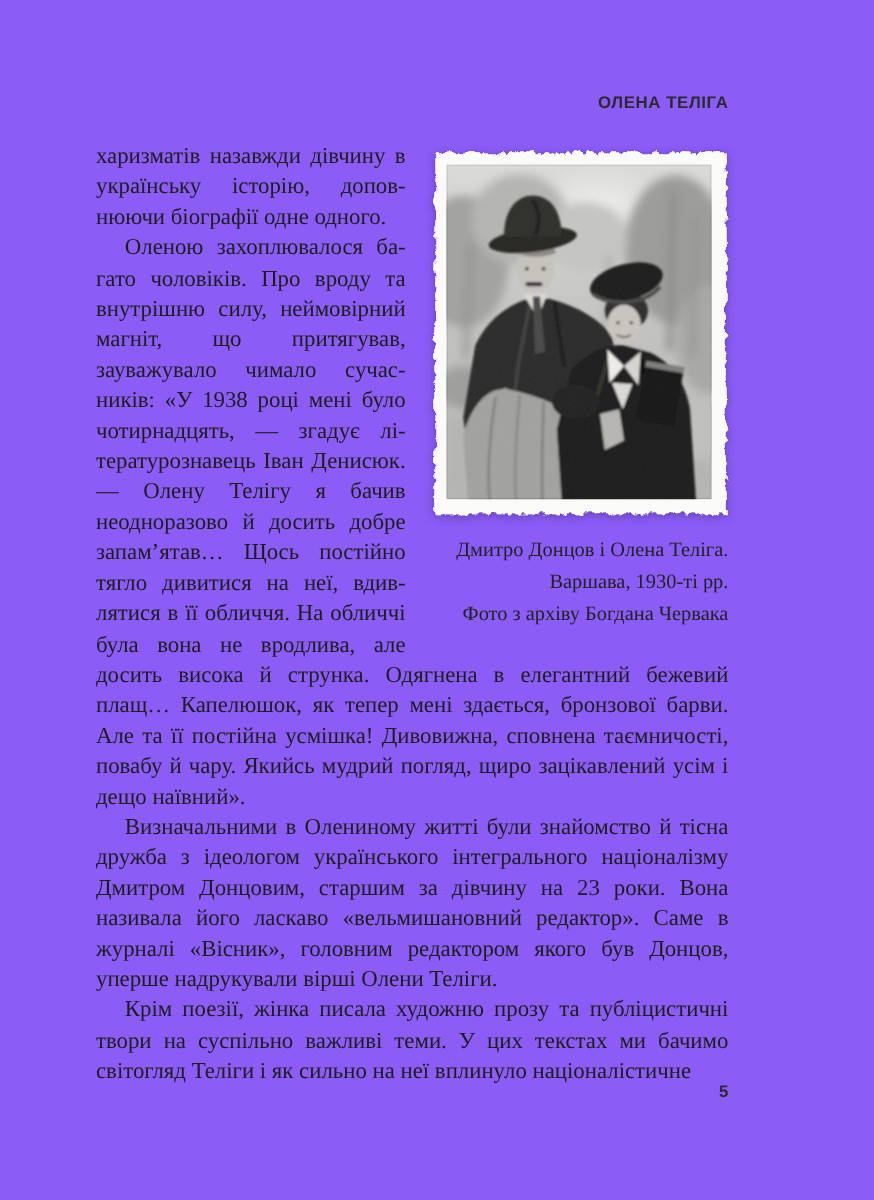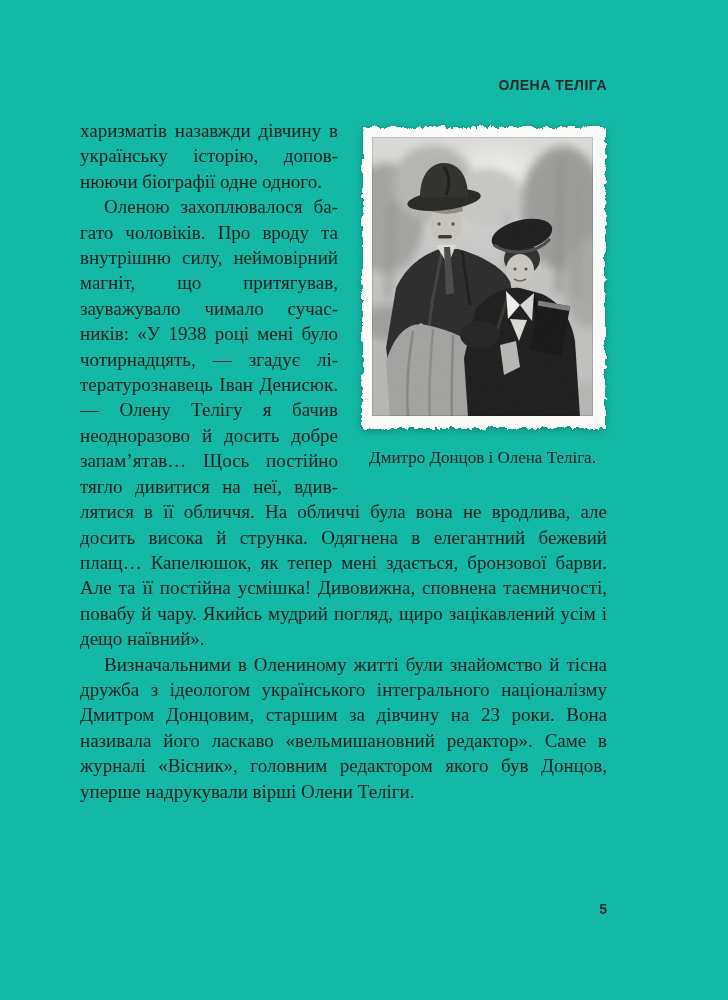--- a/index.html
+++ b/index.html
@@ -1,20 +1,20 @@
 <!DOCTYPE html>
 <html lang="uk"><head>
 <meta charset="utf-8">
 <style>
   html, body { margin: 0; padding: 0; background: #ffffff; }
   .page {
     position: relative;
     width: 728px;
     height: 1000px;
-    background: #14b8a6;
+    background: #8b5cf6;
     overflow: hidden;
     font-family: "Liberation Serif", "DejaVu Serif", serif;
     color: #1d1d1b;
   }
   .running-head {
     position: absolute;
     top: 77px;
     right: 121px;
     font-family: "Liberation Sans", "DejaVu Sans", sans-serif;
     font-weight: 700;
@@ -40,21 +40,21 @@
     width: 249px;
     margin: 5px 0 14px 20px;
     padding: 0;
   }
   .photo-frame svg {
     display: block;
     filter: drop-shadow(0 2px 4px rgba(0,0,0,0.22)) drop-shadow(0 0 1px rgba(0,0,0,0.12));
   }
   figcaption.caption {
     margin-top: 14px;
-    text-align: center;
+    text-align: right;
     font-size: 17px;
     line-height: 27px;
     color: #222220;
   }
   .folio {
     position: absolute;
     top: 901px;
     right: 121px;
     font-family: "Liberation Sans", "DejaVu Sans", sans-serif;
     font-weight: 700;
@@ -179,23 +179,26 @@
               </g>
             </g>
 
             <rect x="14" y="14" width="221" height="279" filter="url(#grainF)" opacity="0.07"></rect>
             <rect x="14.5" y="14.5" width="220" height="278" fill="none" stroke="#000000" stroke-opacity="0.12" stroke-width="1"></rect>
           </g>
         </svg>
       </div>
       <figcaption class="caption">
         <div>Дмитро Донцов і Олена Теліга.</div>
+        <div>Варшава, 1930-ті рр.</div>
+        <div>Фото з архіву Богдана Червака</div>
       </figcaption>
     </figure>
 
     <p class="para">харизматів назавжди дівчину в українську історію, допов­нюючи біографії одне одного.</p>
     <p class="para indent">Оленою захоплювалося ба­гато чоловіків. Про вроду та внутрішню силу, неймовір­ний магніт, що притягував, зауважувало чимало сучас­ників: «У 1938 році мені було чотирнадцять, — згадує лі­тературознавець Іван Дени­сюк. — Олену Телігу я бачив неодноразово й досить добре запам’ятав… Щось постійно тягло дивитися на неї, вдив­лятися в її обличчя. На об­личчі була вона не вродлива, але досить висока й струнка. Одягнена в елегантний беже­вий плащ… Капелюшок, як тепер мені здається, бронзової барви. Але та її постійна усмішка! Дивовижна, сповнена та­ємничості, повабу й чару. Якийсь мудрий погляд, щиро за­цікавлений усім і дещо наївний».</p>
     <p class="para indent">Визначальними в Олениному житті були знайомство й тіс­на дружба з ідеологом українського інтегрального націона­лізму Дмитром Донцовим, старшим за дівчину на 23 роки. Вона називала його ласкаво «вельмишановний редактор». Саме в журналі «Вісник», головним редактором якого був Донцов, уперше надрукували вірші Олени Теліги.</p>
+    <p class="para indent">Крім поезії, жінка писала художню прозу та публіцистичні твори на суспільно важливі теми. У цих текстах ми бачимо світогляд Теліги і як сильно на неї вплинуло націоналістичне</p>
   </div>
 
   <div class="folio">5</div>
 
 </div>
 
 </body></html>

